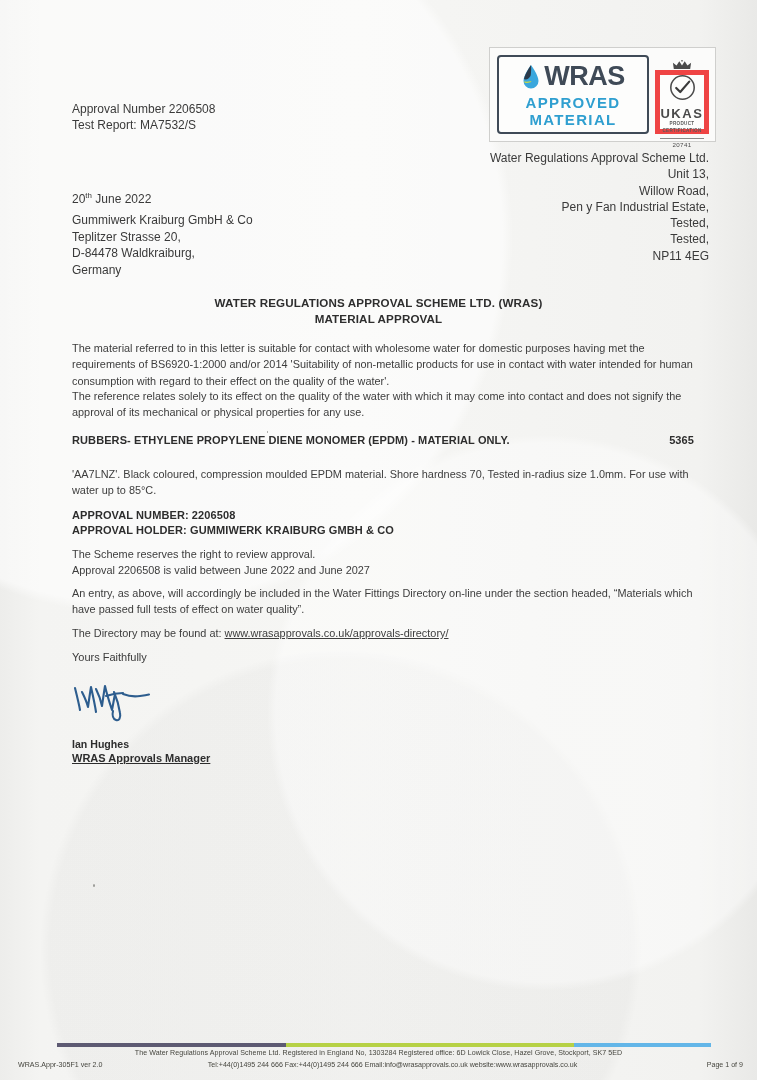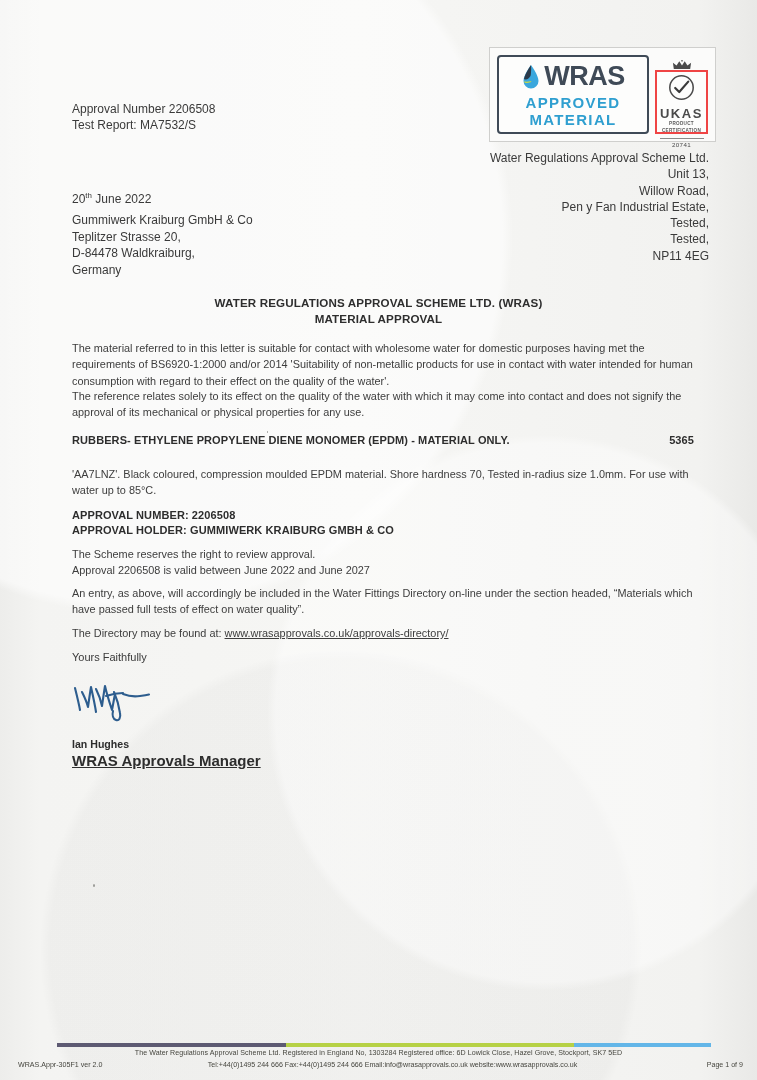--- a/index.html
+++ b/index.html
@@ -28,21 +28,21 @@
   
   .logo-wrap{position:absolute;left:489px;top:47px;width:225px;height:93px;
     background:#fbfbfa;border:1px solid #cfcfcd;display:flex;align-items:stretch;}
   .wras-box{flex:0 0 148px;margin:7px 4px 7px 7px;border:2px solid #3f4a57;border-radius:4px;
     display:flex;flex-direction:column;align-items:center;justify-content:center;background:#fdfdfc;}
   .wras-top{display:flex;align-items:center;gap:3px;margin-top:2px;}
   .drop{width:20px;height:26px;position:relative;}
   .wras-word{font-family:"Liberation Sans",sans-serif;font-weight:bold;font-size:27px;
     letter-spacing:-0.5px;color:#3f4a57;line-height:1;}
   .wras-sub{font-size:15px;font-weight:bold;letter-spacing:1.35px;color:#2f9fd0;margin-top:4px;text-align:center;}
-  .ukas-box{flex:1;margin:22px 7px 7px 2px;border:2px solid #ef4444;display:flex;
+  .ukas-box{flex:1;margin:22px 7px 7px 2px;border:5px solid #ef4444;display:flex;
     flex-direction:column;align-items:center;justify-content:center;background:#fdfdfc;}
   .ukas-word{font-size:13px;font-weight:bold;letter-spacing:1.6px;color:#4a4a4a;line-height:1;margin-top:2px;}
   .ukas-sub{font-size:4.6px;font-weight:bold;letter-spacing:.3px;color:#5a5a5a;text-align:center;line-height:1.35;margin-top:1px;}
   .ukas-num{font-size:6.2px;color:#4a4a4a;letter-spacing:.4px;border-top:1px solid #8a8a8a;
     margin-top:4px;padding-top:2px;width:44px;text-align:center;}
 
   
   .tl{position:absolute;font-size:12px;line-height:16px;color:#3a3a3a;}
   #approval-meta{left:72px;top:101px;}
   #wras-address{left:404px;top:150px;width:305px;text-align:right;line-height:16.3px;}
@@ -63,21 +63,21 @@
   .bold-line{position:absolute;left:72px;width:622px;font-size:11px;font-weight:bold;color:#2d2d2d;letter-spacing:.1px;}
   #product-line{top:434px;display:flex;justify-content:space-between;align-items:baseline;gap:40px;}
   #approval-number-line{top:509px;}
   #approval-holder-line{top:524px;}
 
   .link{text-decoration:underline;color:#3d3d3d;}
 
   #sign-off{position:absolute;left:72px;top:651px;font-size:11px;color:#3a3a3a;}
   #signature{position:absolute;left:70px;top:672px;width:130px;height:52px;}
   #signer-name{position:absolute;left:72px;top:738px;font-size:10.6px;font-weight:bold;color:#2d2d2d;}
-  #signer-title{position:absolute;left:72px;top:752px;font-size:15px;font-weight:bold;color:#2d2d2d;text-decoration:underline;}
+  #signer-title{position:absolute;left:72px;top:752px;font-size:11px;font-weight:bold;color:#2d2d2d;text-decoration:underline;}
 
   .speck{position:absolute;width:2px;height:3px;background:#9a9a96;border-radius:50%;}
 
   
   .footer-bar{position:absolute;left:57px;top:1043px;width:654px;height:4px;display:flex;}
   .seg1{flex:0 0 35%;background:#5d5a72;}
   .seg2{flex:0 0 44%;background:#b6d145;}
   .seg3{flex:1;background:#63b6e8;}
   .footer-line1{position:absolute;left:0;right:0;top:1049px;text-align:center;font-size:7.1px;color:#46463f;letter-spacing:.05px;}
   .footer-row{position:absolute;left:18px;right:14px;top:1061px;display:flex;align-items:baseline;font-size:7.1px;color:#46463f;}

